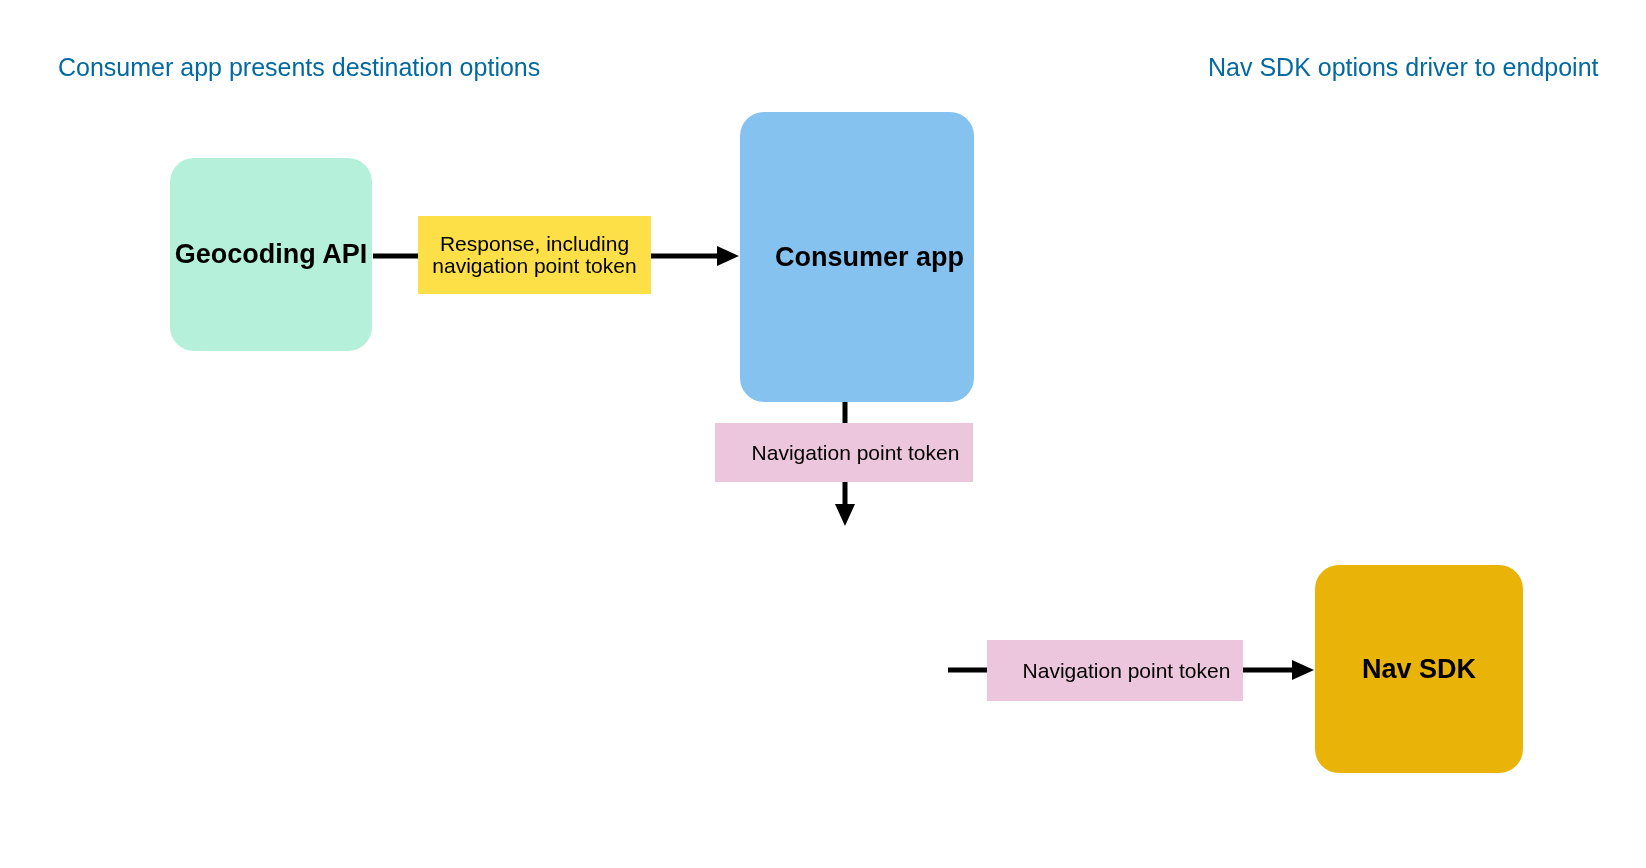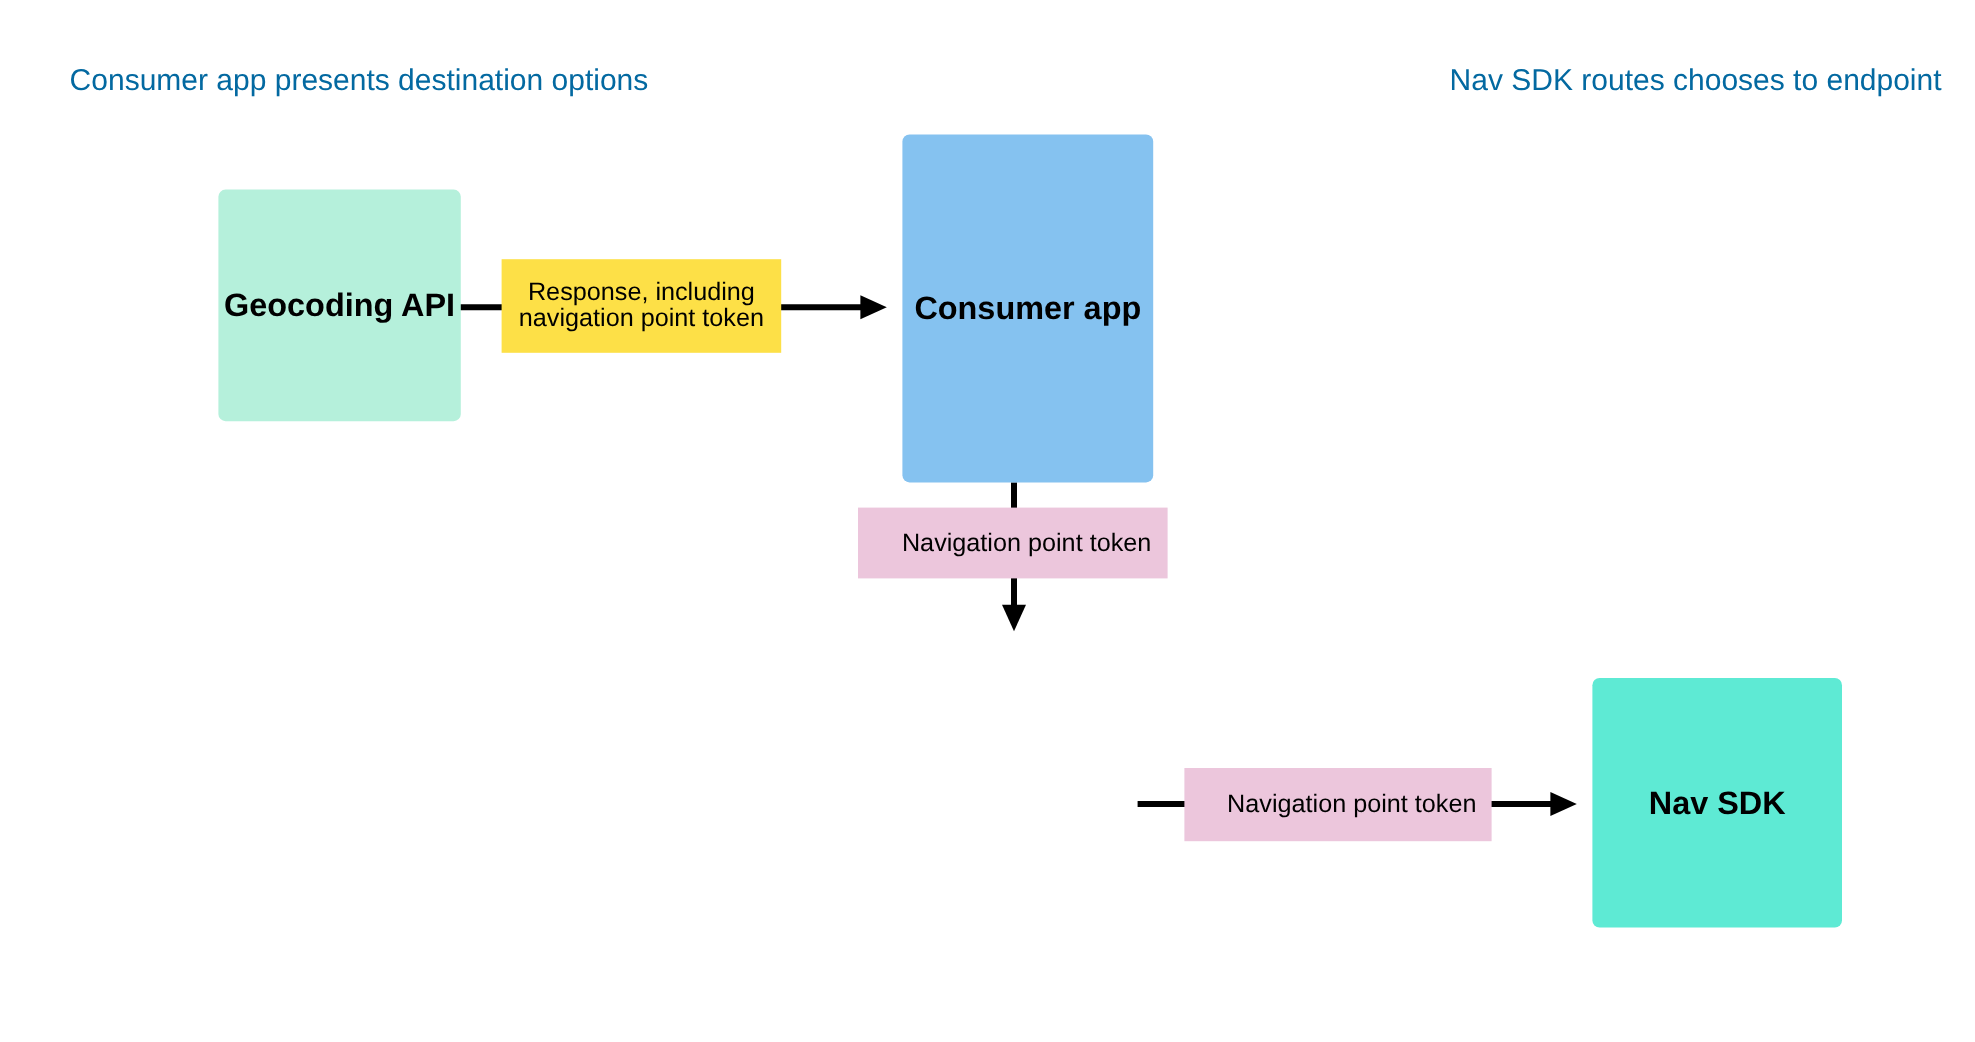--- a/index.html
+++ b/index.html
@@ -32,25 +32,24 @@
     left: 0;
     top: 0;
     z-index: 1;
   }
   .arrow-layer line { stroke: #000000; stroke-width: 5; }
   .arrow-layer polygon { fill: #000000; }
 
   .node {
     position: absolute;
     z-index: 2;
-    border-radius: 6px;
+    border-radius: 24px;
     display: flex;
     align-items: center;
     justify-content: center;
-    margin-left: 12px;
   }
   .node-label {
     font-size: 27px;
     font-weight: bold;
     color: #000000;
     white-space: nowrap;
   }
   .node-geocoding { left: 170px; top: 158px; width: 202px; height: 193px; }
   .node-consumer  { left: 740px; top: 112px; width: 209px; height: 290px; }
   .node-driver    { left: 738px; top: 526px; width: 210px; height: 290px; }
@@ -72,47 +71,47 @@
   .edge-label-1 { left: 418px; top: 216px; width: 233px; height: 78px; padding: 6px 14px; }
   .edge-label-2 { left: 715px; top: 423px; width: 258px; height: 59px; }
   .edge-label-3 { left: 987px; top: 640px; width: 256px; height: 61px; }
 </style>
 </head>
 <body>
 
 <div class="canvas">
 
   <div class="step-heading heading-1">Consumer app presents destination options</div>
-  <div class="step-heading heading-3">Nav SDK routes chooses to endpoint</div>
+  <div class="step-heading heading-3">Nav SDK options driver to endpoint</div>
 
   <svg class="arrow-layer" width="1646" height="868" viewBox="0 0 1646 868">
     <g>
       <line x1="373" y1="256" x2="721" y2="256"></line>
       <polygon points="739,256 717,246 717,266"></polygon>
     </g>
     <g>
       <line x1="845" y1="402" x2="845" y2="508"></line>
       <polygon points="845,526 835,504 855,504"></polygon>
     </g>
     <g>
       <line x1="948" y1="670" x2="1296" y2="670"></line>
       <polygon points="1314,670 1292,660 1292,680"></polygon>
     </g>
   </svg>
 
   <div class="node node-geocoding" style="background-color: rgb(181, 240, 219);">
     <span class="node-label">Geocoding API</span>
   </div>
 
-  <div class="node node-consumer" style="background-color: rgb(133, 194, 240);">
+  <div class="node node-consumer" style="background-color: rgb(133, 194, 240); padding-left: 25px;">
     <span class="node-label">Consumer app</span>
   </div>
 
 
-  <div class="node node-navsdk" style="background-color: #5eead4;">
+  <div class="node node-navsdk" style="background-color: #eab308;">
     <span class="node-label">Nav SDK</span>
   </div>
 
   <div class="edge-label edge-label-1" style="background-color: #fde047;">Response, including navigation point token</div>
 
   <div class="edge-label edge-label-2" style="background-color: rgb(236, 198, 220);">Navigation point token</div>
 
   <div class="edge-label edge-label-3" style="background-color: rgb(236, 198, 220);">Navigation point token</div>
 
 </div>

